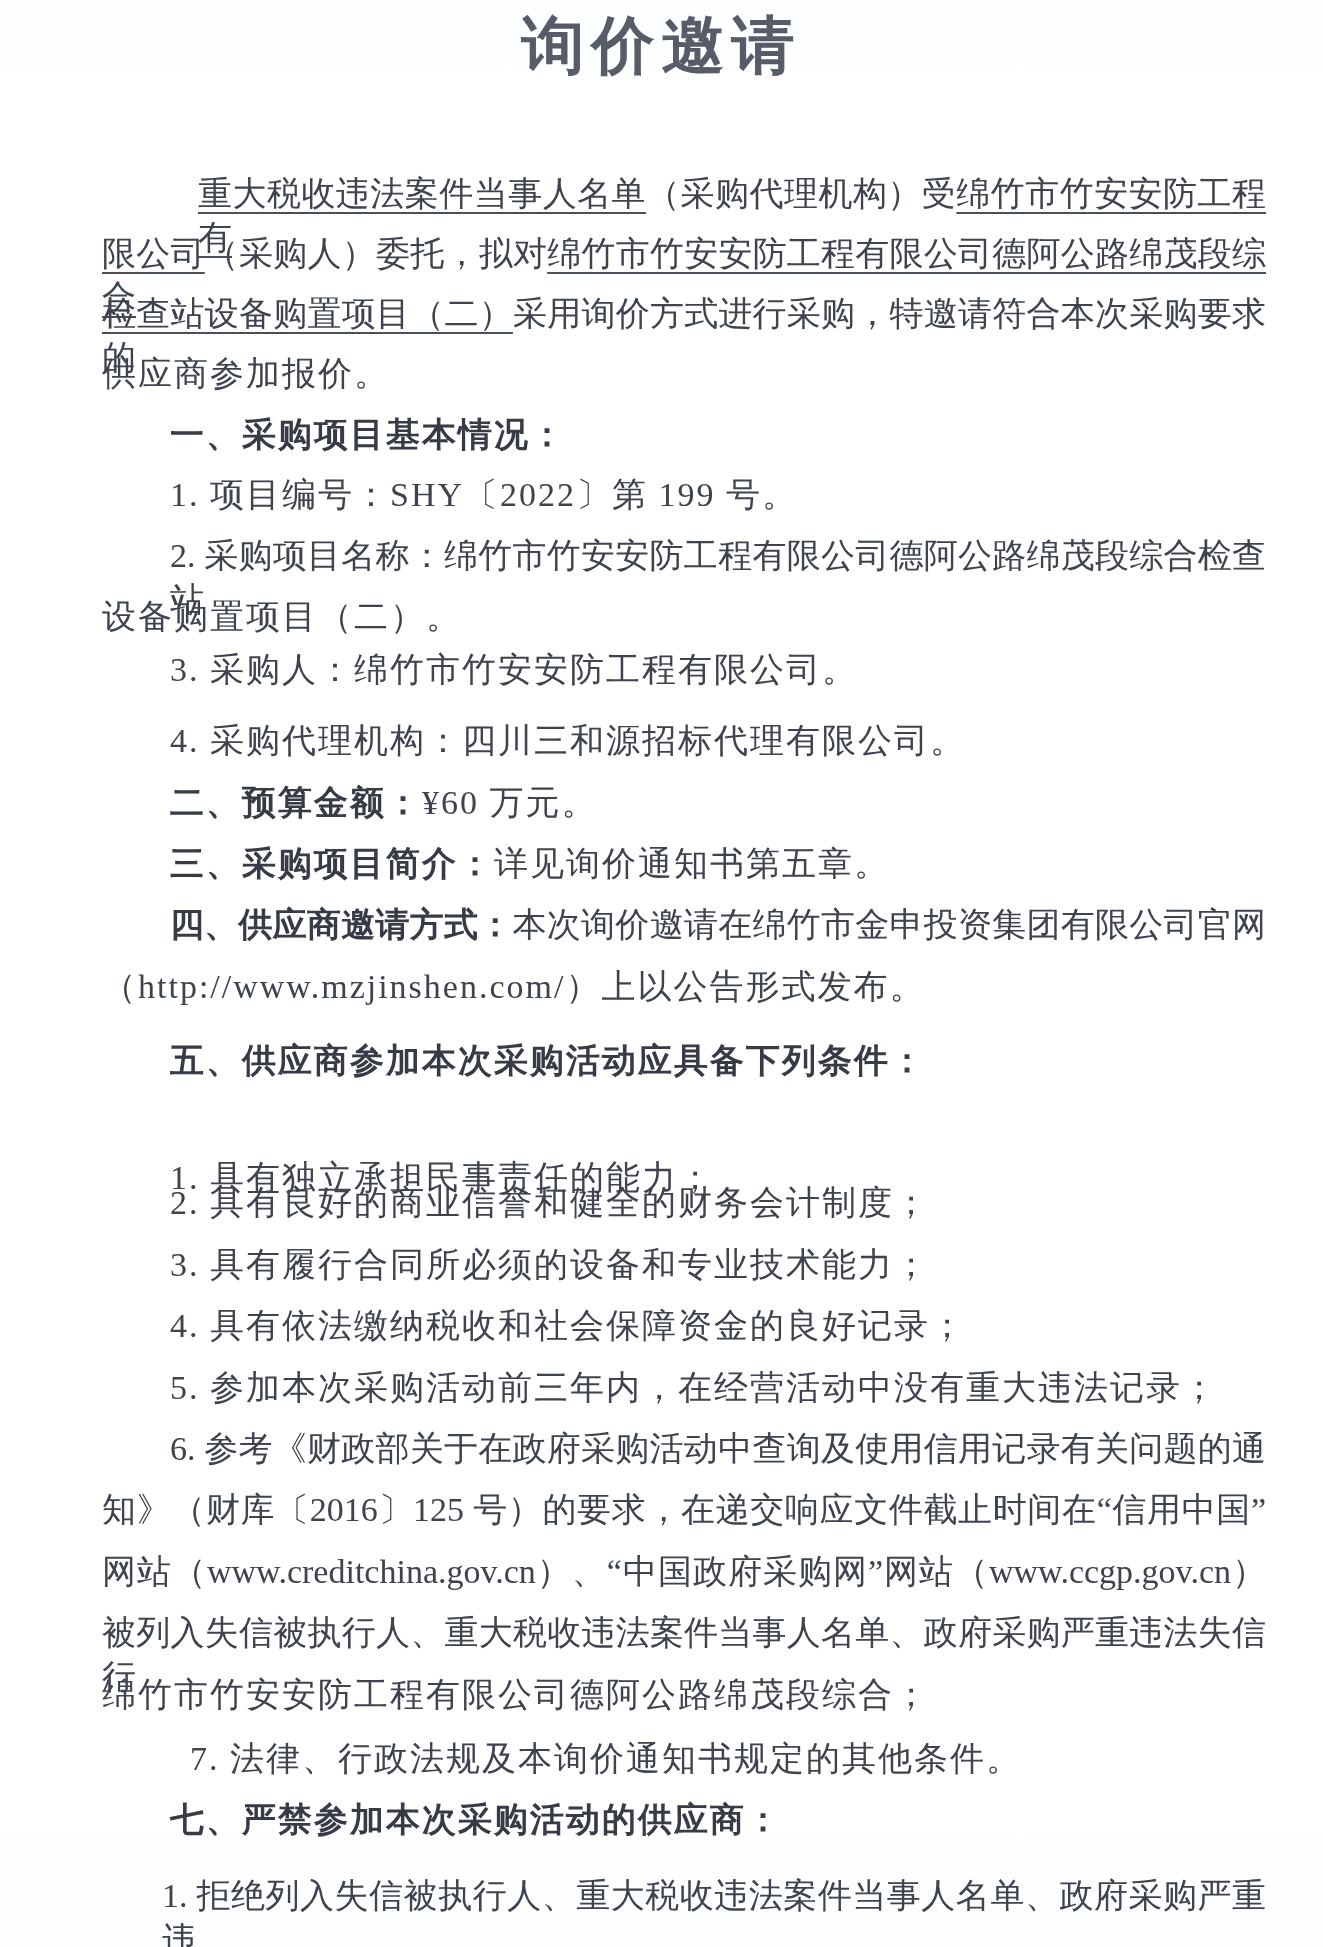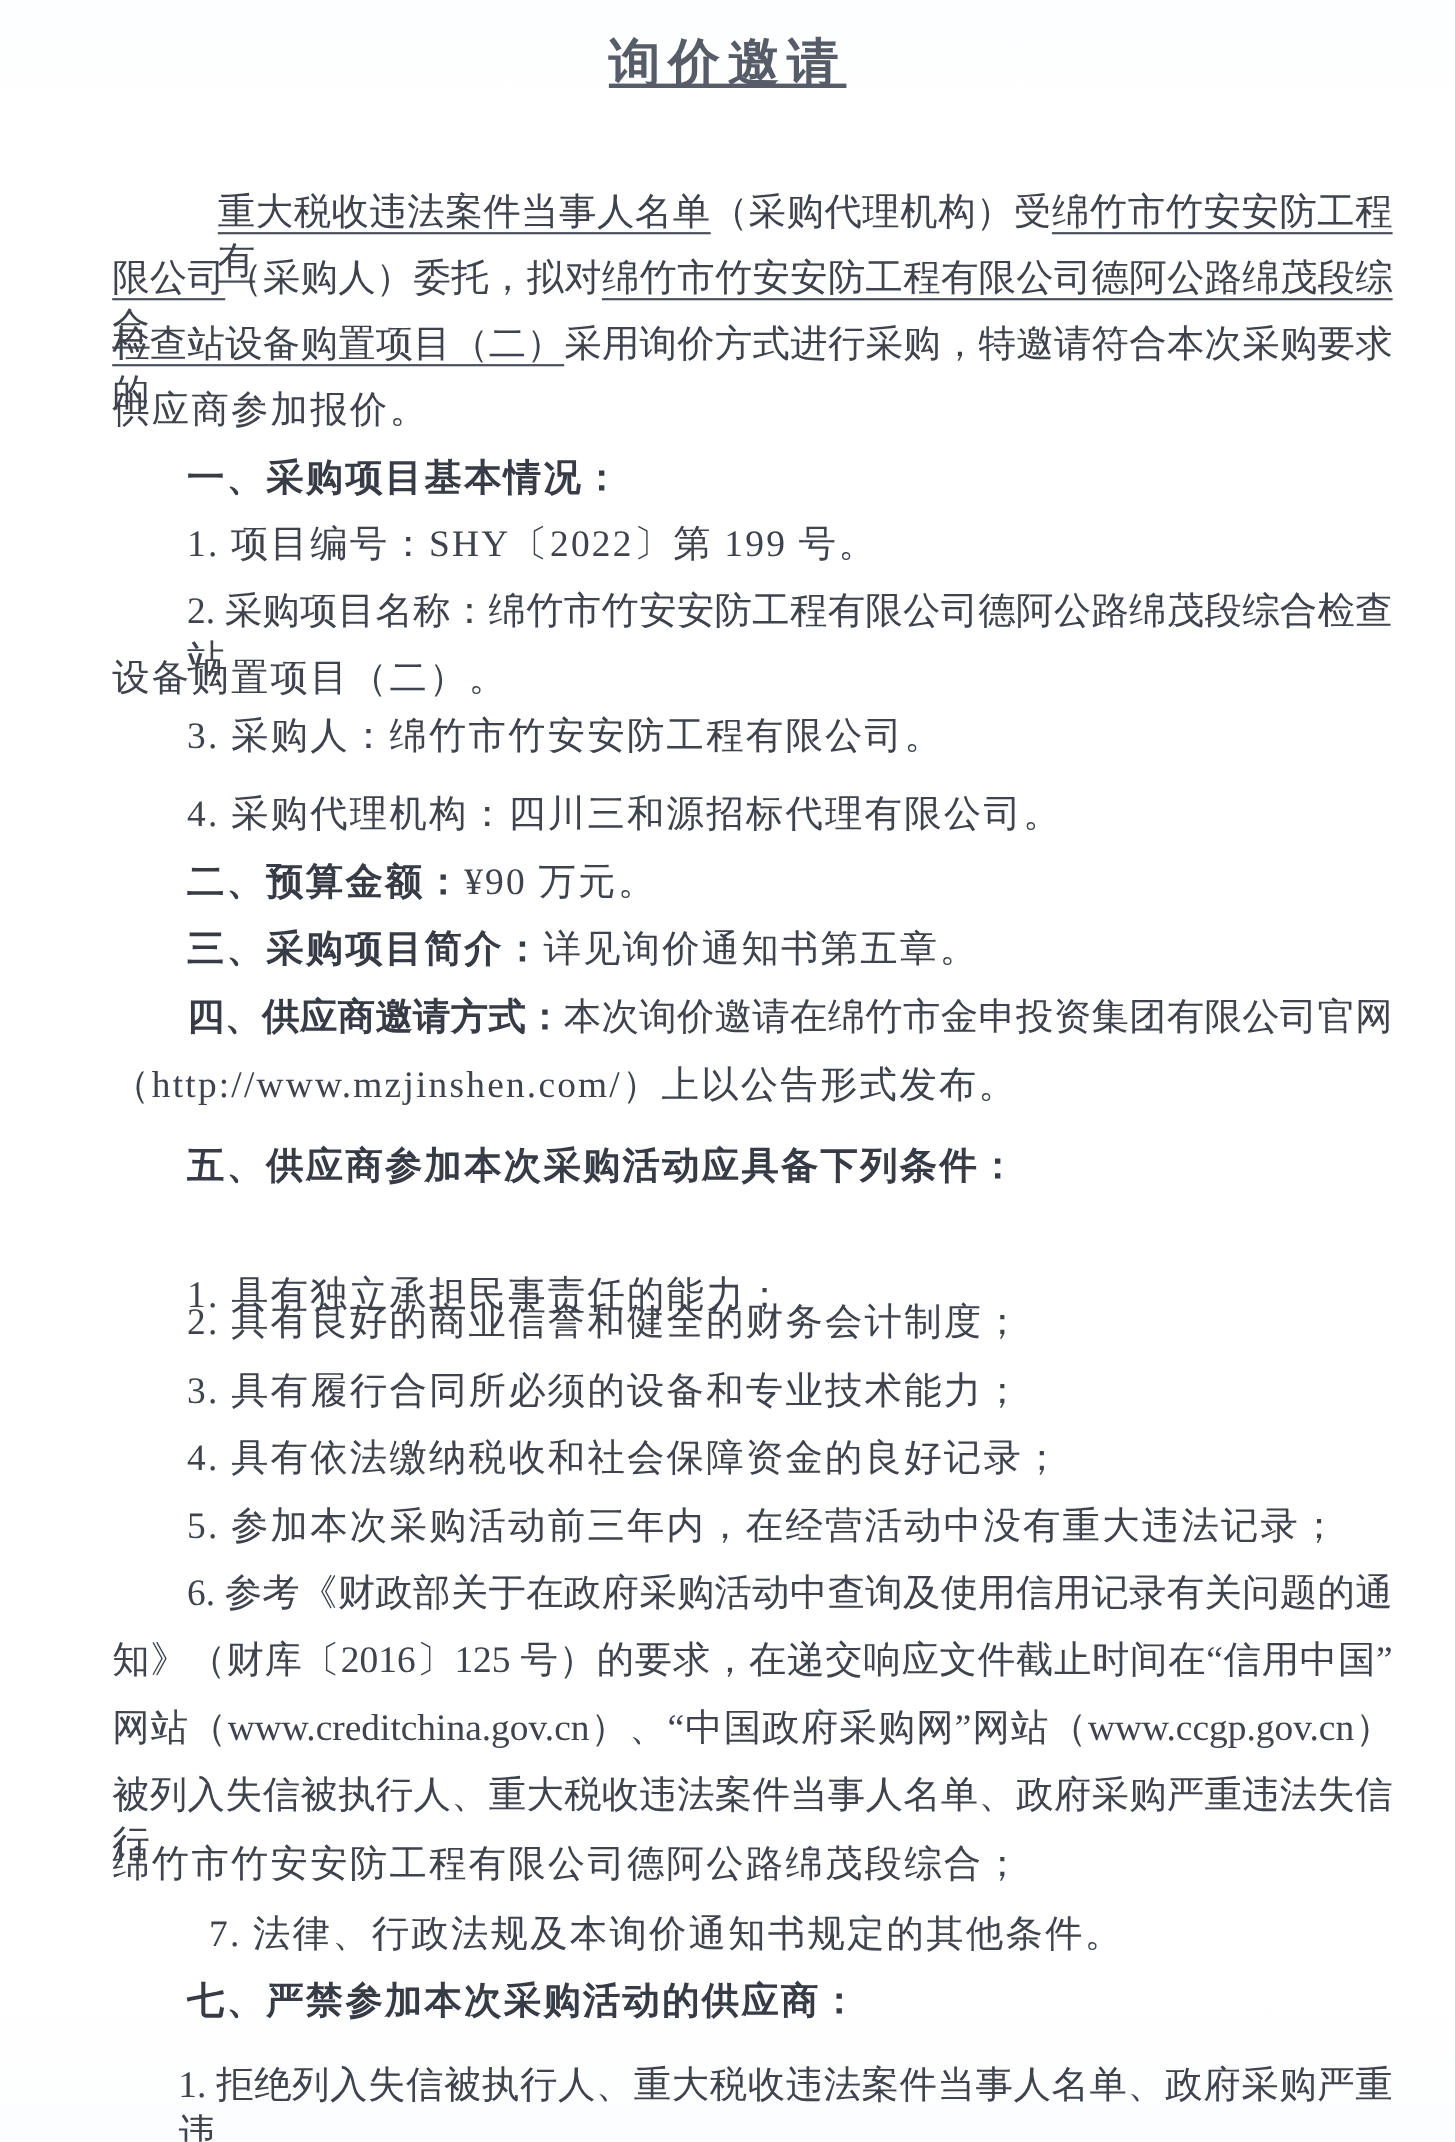--- a/index.html
+++ b/index.html
@@ -10,28 +10,27 @@
     overflow: hidden;
   }
   .page {
     position: relative;
     width: 1323px; height: 1947px;
     background: linear-gradient(180deg, #fdfeff 0%, #ffffff 8%, #ffffff 92%, #fcfdfe 100%);
   }
   .doc-title {
     position: absolute;
     top: 18px; left: 0; right: 0;
-    margin: 12px;
+    margin: 0;
     text-align: center;
-    font-size: 47px;
+    font-size: 63px;
     line-height: 56px;
     font-weight: 700;
     letter-spacing: 7px;
     color: #565c68;
-    text-decoration: underline;
   }
   .line {
     position: absolute;
     left: 102px; right: 57px;
     font-size: 34px;
     line-height: 44px;
     color: #3e434d;
     letter-spacing: 2px;
     white-space: nowrap;
   }
@@ -59,21 +58,21 @@
       <div class="line fill" style="top: 172px; padding-left: 96px;"><span class="seg u">重大税收违法案件当事人名单</span><span class="seg">（采购代理机构）受</span><span class="seg u">绵竹市竹安安防工程有</span></div>
       <div class="line fill" style="top: 232px;"><span class="seg u">限公司</span><span class="seg">（采购人）委托，拟对</span><span class="seg u">绵竹市竹安安防工程有限公司德阿公路绵茂段综合</span></div>
       <div class="line fill" style="top: 292px;"><span class="seg u">检查站设备购置项目（二）</span><span class="seg">采用询价方式进行采购，特邀请符合本次采购要求的</span></div>
       <div class="line" style="top: 352px;"><span class="seg">供应商参加报价。</span></div>
       <div class="line" style="top: 413px; padding-left: 68px;"><span class="seg b">一、采购项目基本情况：</span></div>
       <div class="line" style="top: 473px; padding-left: 68px;"><span class="seg">1. 项目编号：SHY〔2022〕第 199 号。</span></div>
       <div class="line fill" style="top: 534px; padding-left: 68px;"><span class="seg">2. 采购项目名称：绵竹市竹安安防工程有限公司德阿公路绵茂段综合检查站</span></div>
       <div class="line" style="top: 595px;"><span class="seg">设备购置项目（二）。</span></div>
       <div class="line" style="top: 648px; padding-left: 68px;"><span class="seg">3. 采购人：绵竹市竹安安防工程有限公司。</span></div>
       <div class="line" style="top: 719px; padding-left: 68px;"><span class="seg">4. 采购代理机构：四川三和源招标代理有限公司。</span></div>
-      <div class="line" style="top: 781px; padding-left: 68px;"><span class="seg b">二、预算金额：</span><span class="seg">¥90 万元。</span></div>
+      <div class="line" style="top: 781px; padding-left: 68px;"><span class="seg b">二、预算金额：</span><span class="seg">¥60 万元。</span></div>
       <div class="line" style="top: 842px; padding-left: 68px;"><span class="seg b">三、采购项目简介：</span><span class="seg">详见询价通知书第五章。</span></div>
       <div class="line fill" style="top: 903px; padding-left: 68px;"><span class="seg b">四、供应商邀请方式：</span><span class="seg">本次询价邀请在绵竹市金申投资集团有限公司官网</span></div>
       <div class="line" style="top: 965px;"><span class="seg">（http://www.mzjinshen.com/）上以公告形式发布。</span></div>
       <div class="line" style="top: 1039px; padding-left: 68px;"><span class="seg b">五、供应商参加本次采购活动应具备下列条件：</span></div>
       <div class="line" style="top: 1119px; padding-left: 68px; margin-top: 37px;"><span class="seg">1. 具有独立承担民事责任的能力；</span></div>
       <div class="line" style="top: 1181px; padding-left: 68px;"><span class="seg">2. 具有良好的商业信誉和健全的财务会计制度；</span></div>
       <div class="line" style="top: 1243px; padding-left: 68px;"><span class="seg">3. 具有履行合同所必须的设备和专业技术能力；</span></div>
       <div class="line" style="top: 1304px; padding-left: 68px;"><span class="seg">4. 具有依法缴纳税收和社会保障资金的良好记录；</span></div>
       <div class="line" style="top: 1366px; padding-left: 68px;"><span class="seg">5. 参加本次采购活动前三年内，在经营活动中没有重大违法记录；</span></div>
       <div class="line fill" style="top: 1427px; padding-left: 68px;"><span class="seg">6. 参考《财政部关于在政府采购活动中查询及使用信用记录有关问题的通</span></div>

